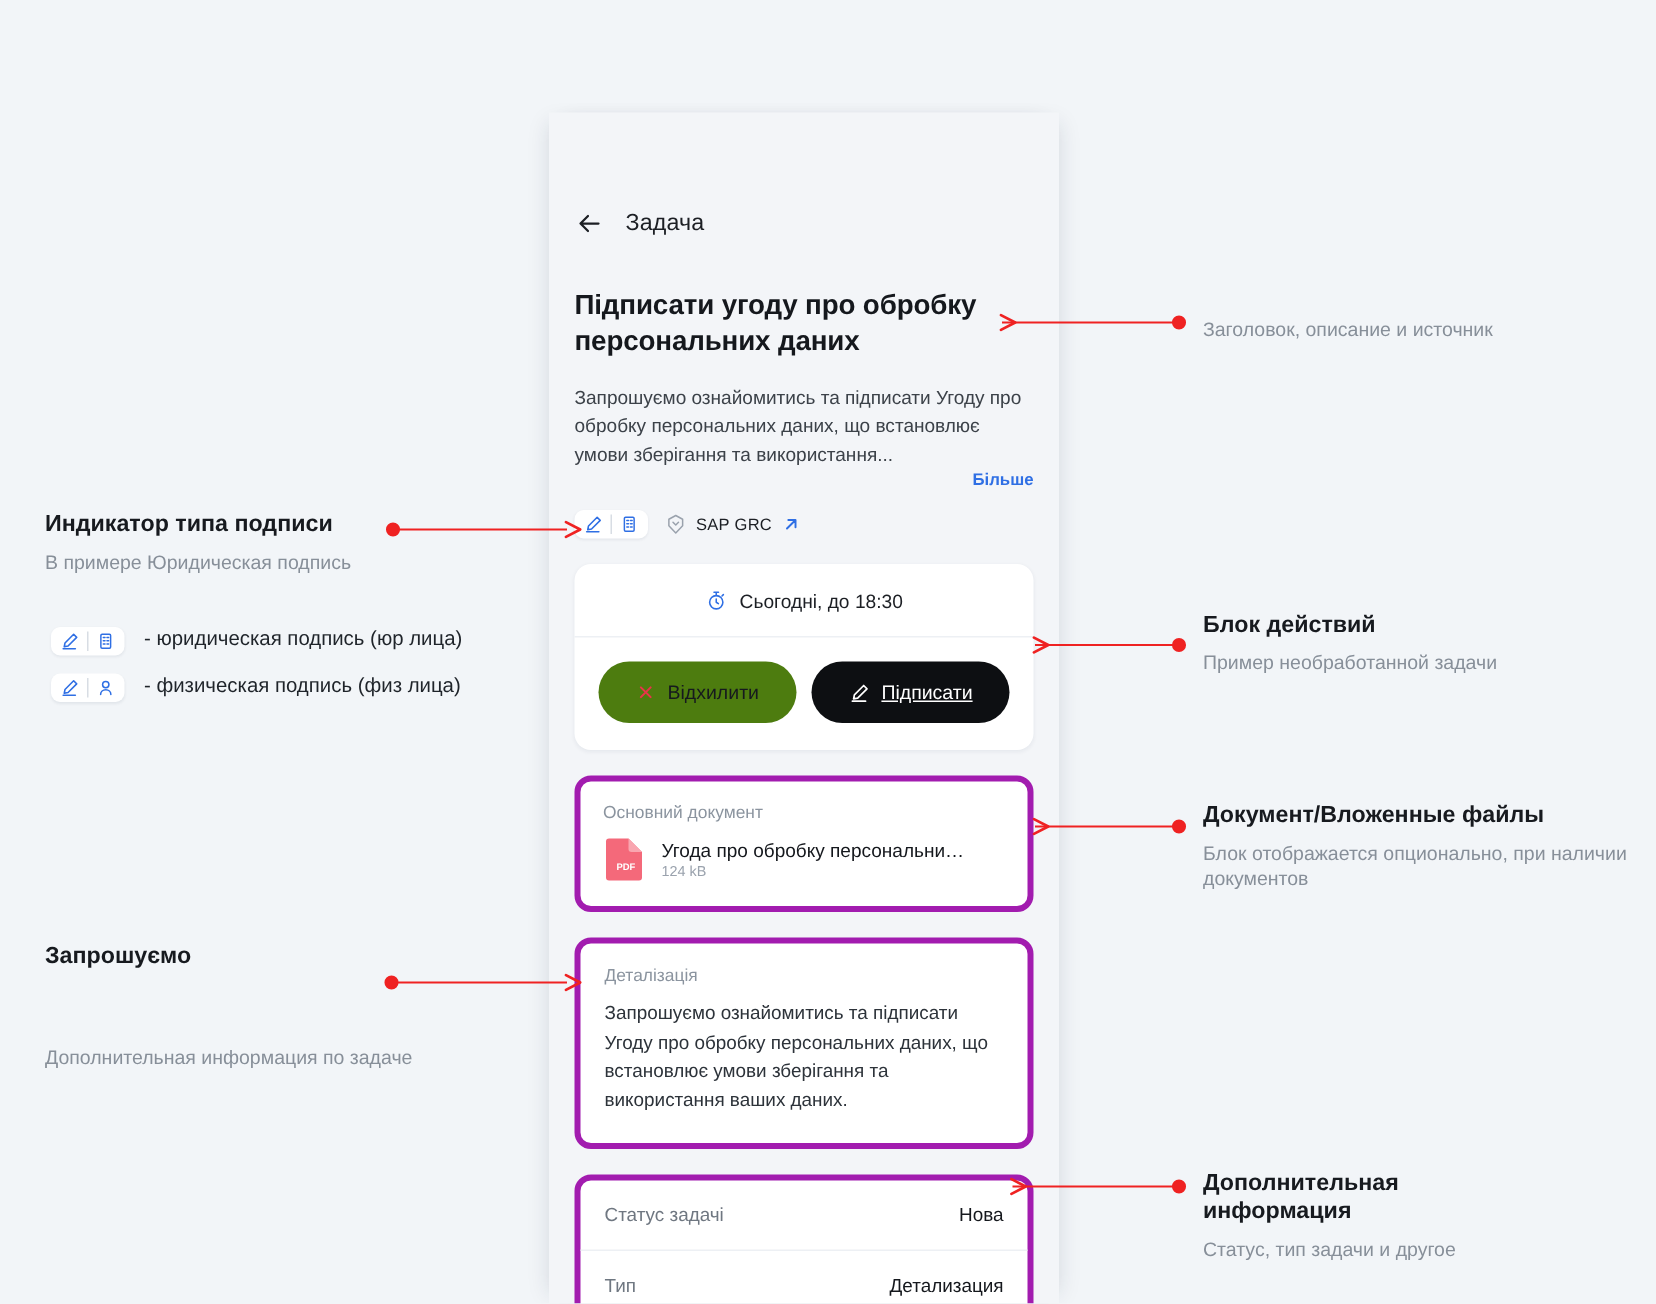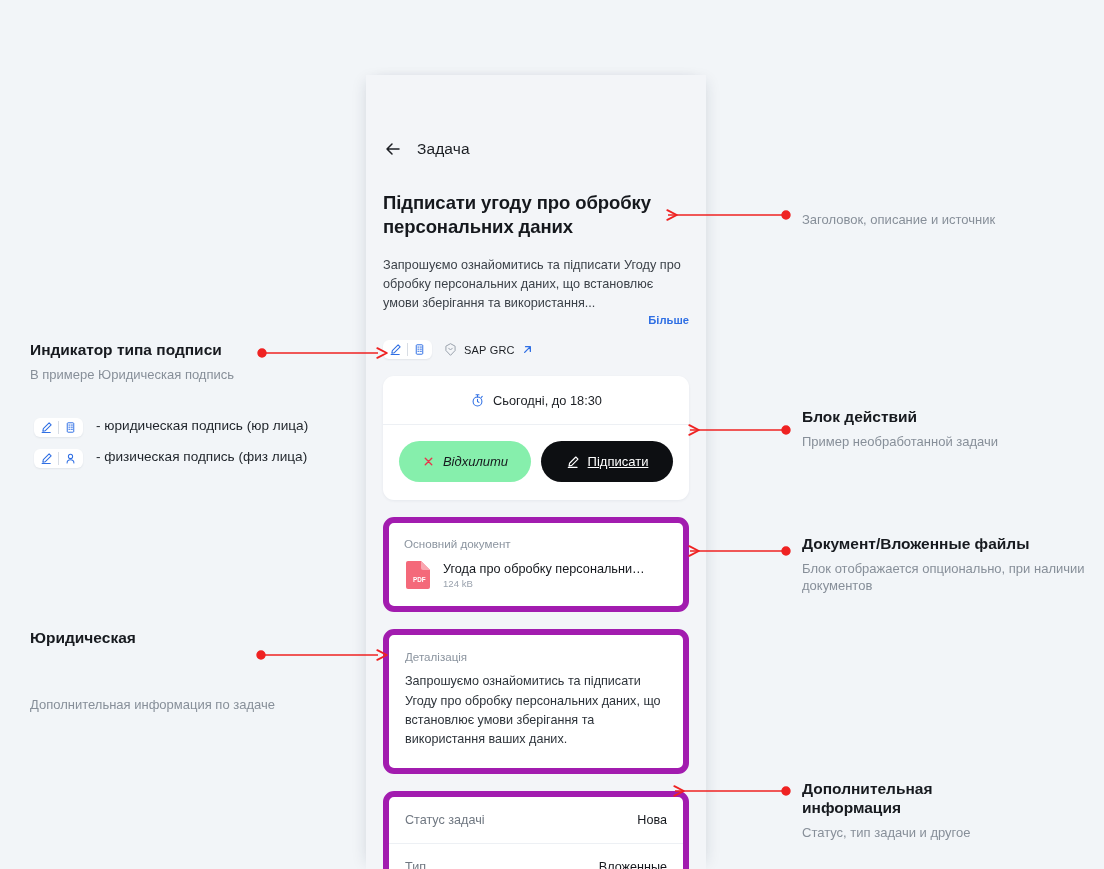--- a/index.html
+++ b/index.html
@@ -46,37 +46,37 @@
     background: #ffffff; border-radius: 6px; padding: 3px 6px;
     box-shadow: 0 1px 2px rgba(20,35,60,.07);
   }
   .sign-badge .bdiv { width: 1px; height: 13px; background: #d8dde4; }
   .source-chip { display: inline-flex; align-items: center; gap: 6px; }
   .source-name { font-size: 11px; color: #1c1f24; letter-spacing: .2px; }
 
   
   .card {
     background: #fff; border-radius: 11px; margin: 17px 17px 0;
-    border: 6px solid #a21caf;
+    border: 4px solid #a21caf;
   }
   .card.flat { border: none; box-shadow: 0 1px 3px rgba(20,35,60,.06); }
 
   
   .due-row {
     display: flex; align-items: center; justify-content: center; gap: 8px;
     padding: 17px 10px 16px; border-bottom: 1px solid #edf0f4;
   }
   .due-text { font-size: 12.8px; color: #1c1f24; }
   .btn-row { display: flex; gap: 10px; padding: 16px 16px 18px; }
   .btn {
     flex: 1; display: flex; align-items: center; justify-content: center; gap: 8px;
     height: 41px; border-radius: 21px; font-size: 13px; cursor: pointer; border: none;
     font-family: inherit;
   }
-  .btn-reject { background: #86efac; color: #16191e; font-style: italic; }
+  .btn-reject { background: #4d7c0f; color: #16191e; }
   .btn-sign { background: #0d0f12; color: #ffffff; text-decoration: underline; }
 
   
   .card-label { font-size: 11.6px; color: #8b949f; padding: 14px 15px 0; }
   .doc-row { display: flex; align-items: center; gap: 11px; padding: 10px 15px 16px; cursor: pointer; }
   .doc-meta { min-width: 0; }
   .doc-name {
     font-size: 12.7px; color: #15181d; white-space: nowrap;
     overflow: hidden; text-overflow: ellipsis; max-width: 208px;
   }
@@ -195,21 +195,21 @@
       <div class="detail-text">Запрошуємо ознайомитись та підписати Угоду про обробку персональних даних, що встановлює умови зберігання та використання ваших даних.</div>
     </div>
 
     <div class="card" style="padding-bottom:16px;">
       <div class="srow">
         <span class="srow-k">Статус задачі</span>
         <span class="srow-v">Нова</span>
       </div>
       <div class="srow">
         <span class="srow-k">Тип</span>
-        <span class="srow-v">Вложенные</span>
+        <span class="srow-v">Детализация</span>
       </div>
     </div>
   </div>
 
   <div class="anno anno-right" style="top:205px;">
     <div class="anno-sub">Заголовок, описание и источник</div>
   </div>
   <div class="anno anno-right" style="top:408px;">
     <div class="anno-title">Блок действий</div>
     <div class="anno-sub">Пример необработанной задачи</div>
@@ -253,21 +253,21 @@
         <svg width="13" height="13" viewBox="0 0 16 16" fill="none" stroke="#2f6fe4" stroke-width="1.25" stroke-linecap="round" stroke-linejoin="round">
           <circle cx="8" cy="5.4" r="2.6"></circle>
             <path d="M3.8 13.6c0-2.4 1.9-4 4.2-4s4.2 1.6 4.2 4"></path>
         </svg>
       </div>
       <span class="legend-text">- физическая подпись (физ лица)</span>
     </div>
   </div>
 
   <div class="anno anno-left" style="top:629px;">
-    <div class="anno-title">Юридическая</div>
+    <div class="anno-title">Запрошуємо</div>
     <div class="anno-sub" style="max-width:250px;margin-top:48px;">Дополнительная информация по задаче</div>
   </div>
 
   <svg class="arrow" style="left:0;top:0;width:1104px;height:869px;">
     <defs>
       <marker id="ahL" markerWidth="9" markerHeight="9" refX="7.5" refY="4.5" orient="auto">
         <path d="M8,1 L1.2,4.5 L8,8" fill="none" stroke="#ef2222" stroke-width="1.3" stroke-linecap="round" stroke-linejoin="round"></path>
       </marker>
       <marker id="ahR" markerWidth="9" markerHeight="9" refX="1.5" refY="4.5" orient="auto">
         <path d="M1,1 L7.8,4.5 L1,8" fill="none" stroke="#ef2222" stroke-width="1.3" stroke-linecap="round" stroke-linejoin="round"></path>

